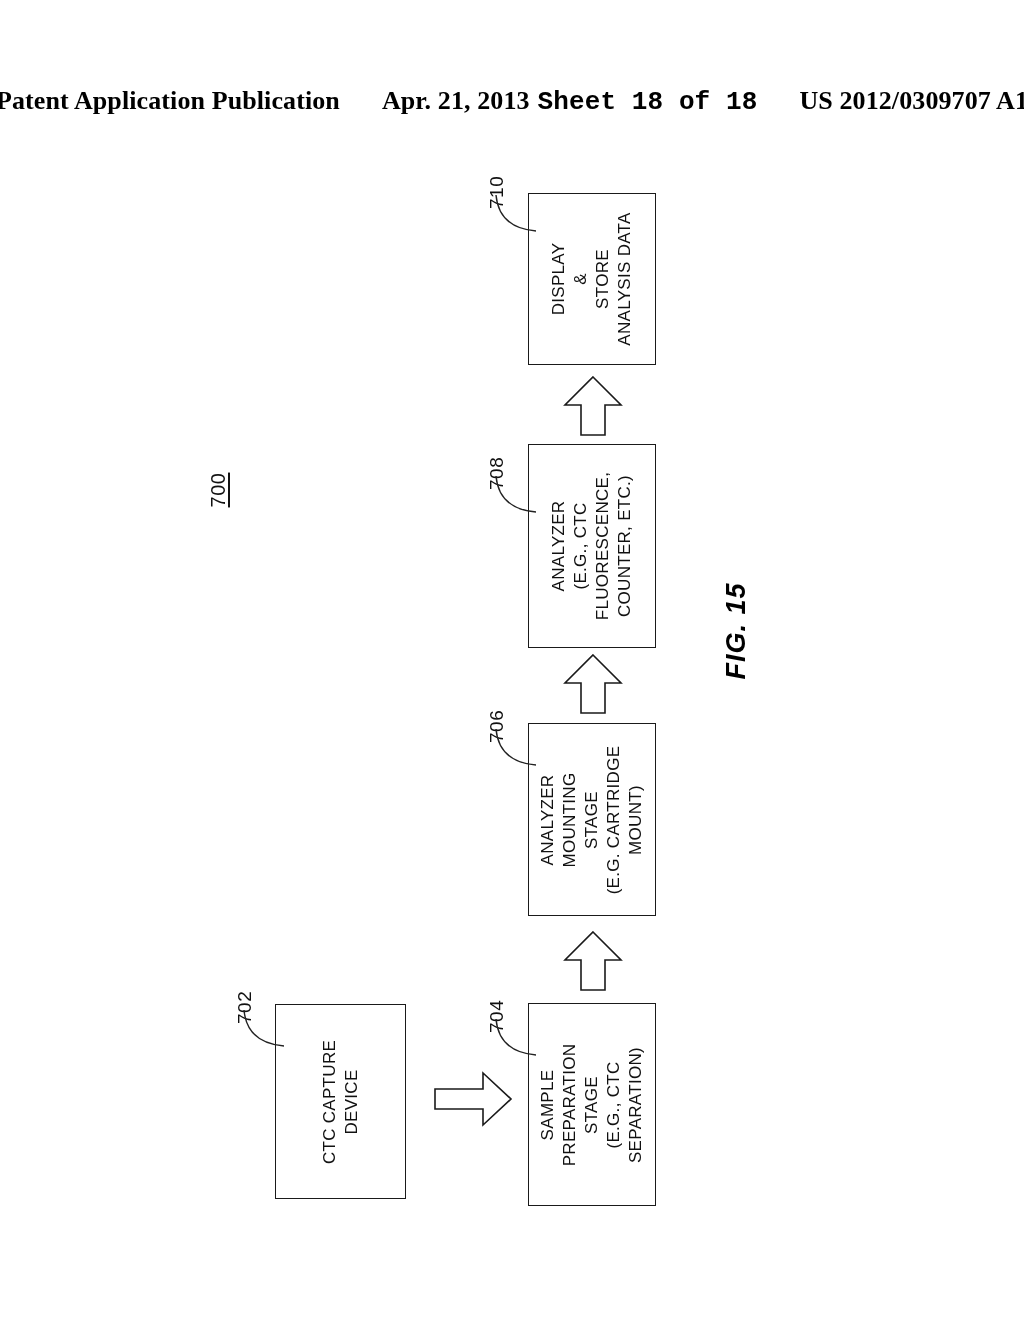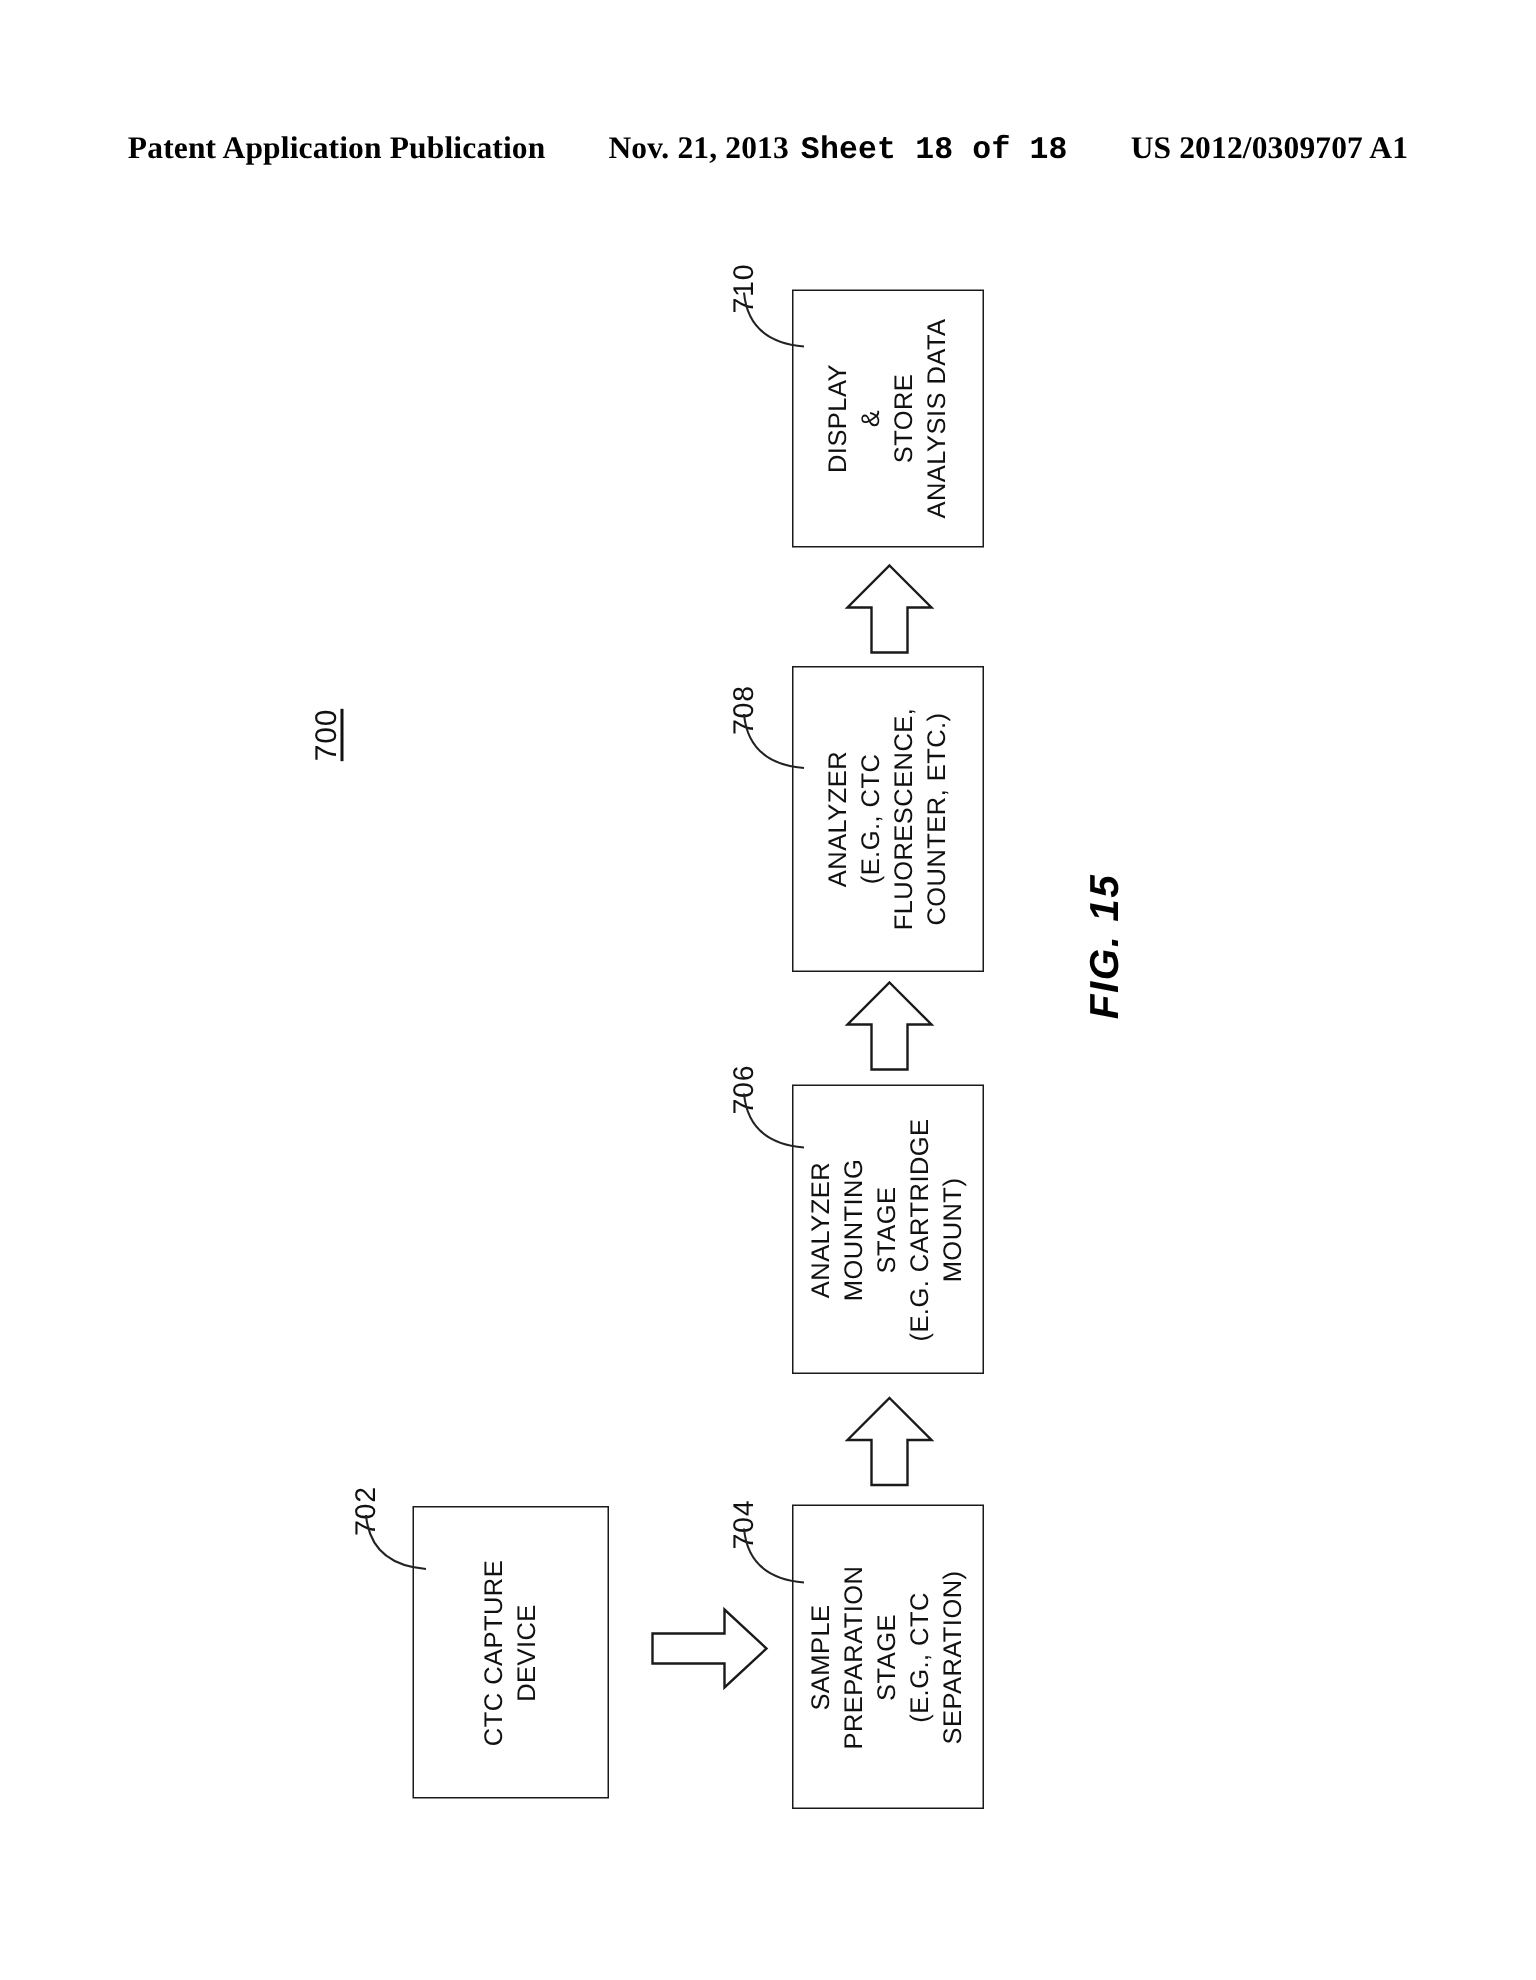--- a/index.html
+++ b/index.html
@@ -21,21 +21,21 @@
     position: absolute;
     top: 86px;
     left: 0;
     width: 1024px;
     height: 30px;
     display: flex;
     justify-content: center;
     align-items: baseline;
     font-family: "Liberation Serif", serif;
     font-weight: bold;
-    font-size: 21px;
+    font-size: 26px;
     letter-spacing: 0.1px;
     white-space: nowrap;
   }
   #patent-header .hdr-pub { margin-right: 42px; }
   #patent-header .hdr-date { margin-right: 8px; }
   #patent-header .hdr-sheet { margin-right: 42px; font-family: Liberation Mono, monospace; }
 
   
   #figure-canvas {
     position: absolute;
@@ -144,21 +144,21 @@
     transform-origin: center center;
     text-align: center;
     white-space: nowrap;
   }
 </style>
 </head>
 <body>
 
 <div id="patent-header">
   <span class="hdr-pub">Patent Application Publication</span>
-  <span class="hdr-date">Nov. 21, 2013</span>
+  <span class="hdr-date">Apr. 21, 2013</span>
   <span class="hdr-sheet">Sheet 18 of 18</span>
   <span class="hdr-num">US 2012/0309707 A1</span>
 </div>
 
 <div id="figure-canvas">
 
   <div class="flow-box" id="box-710">
     <div class="box-text">DISPLAY
 &amp;
 STORE

